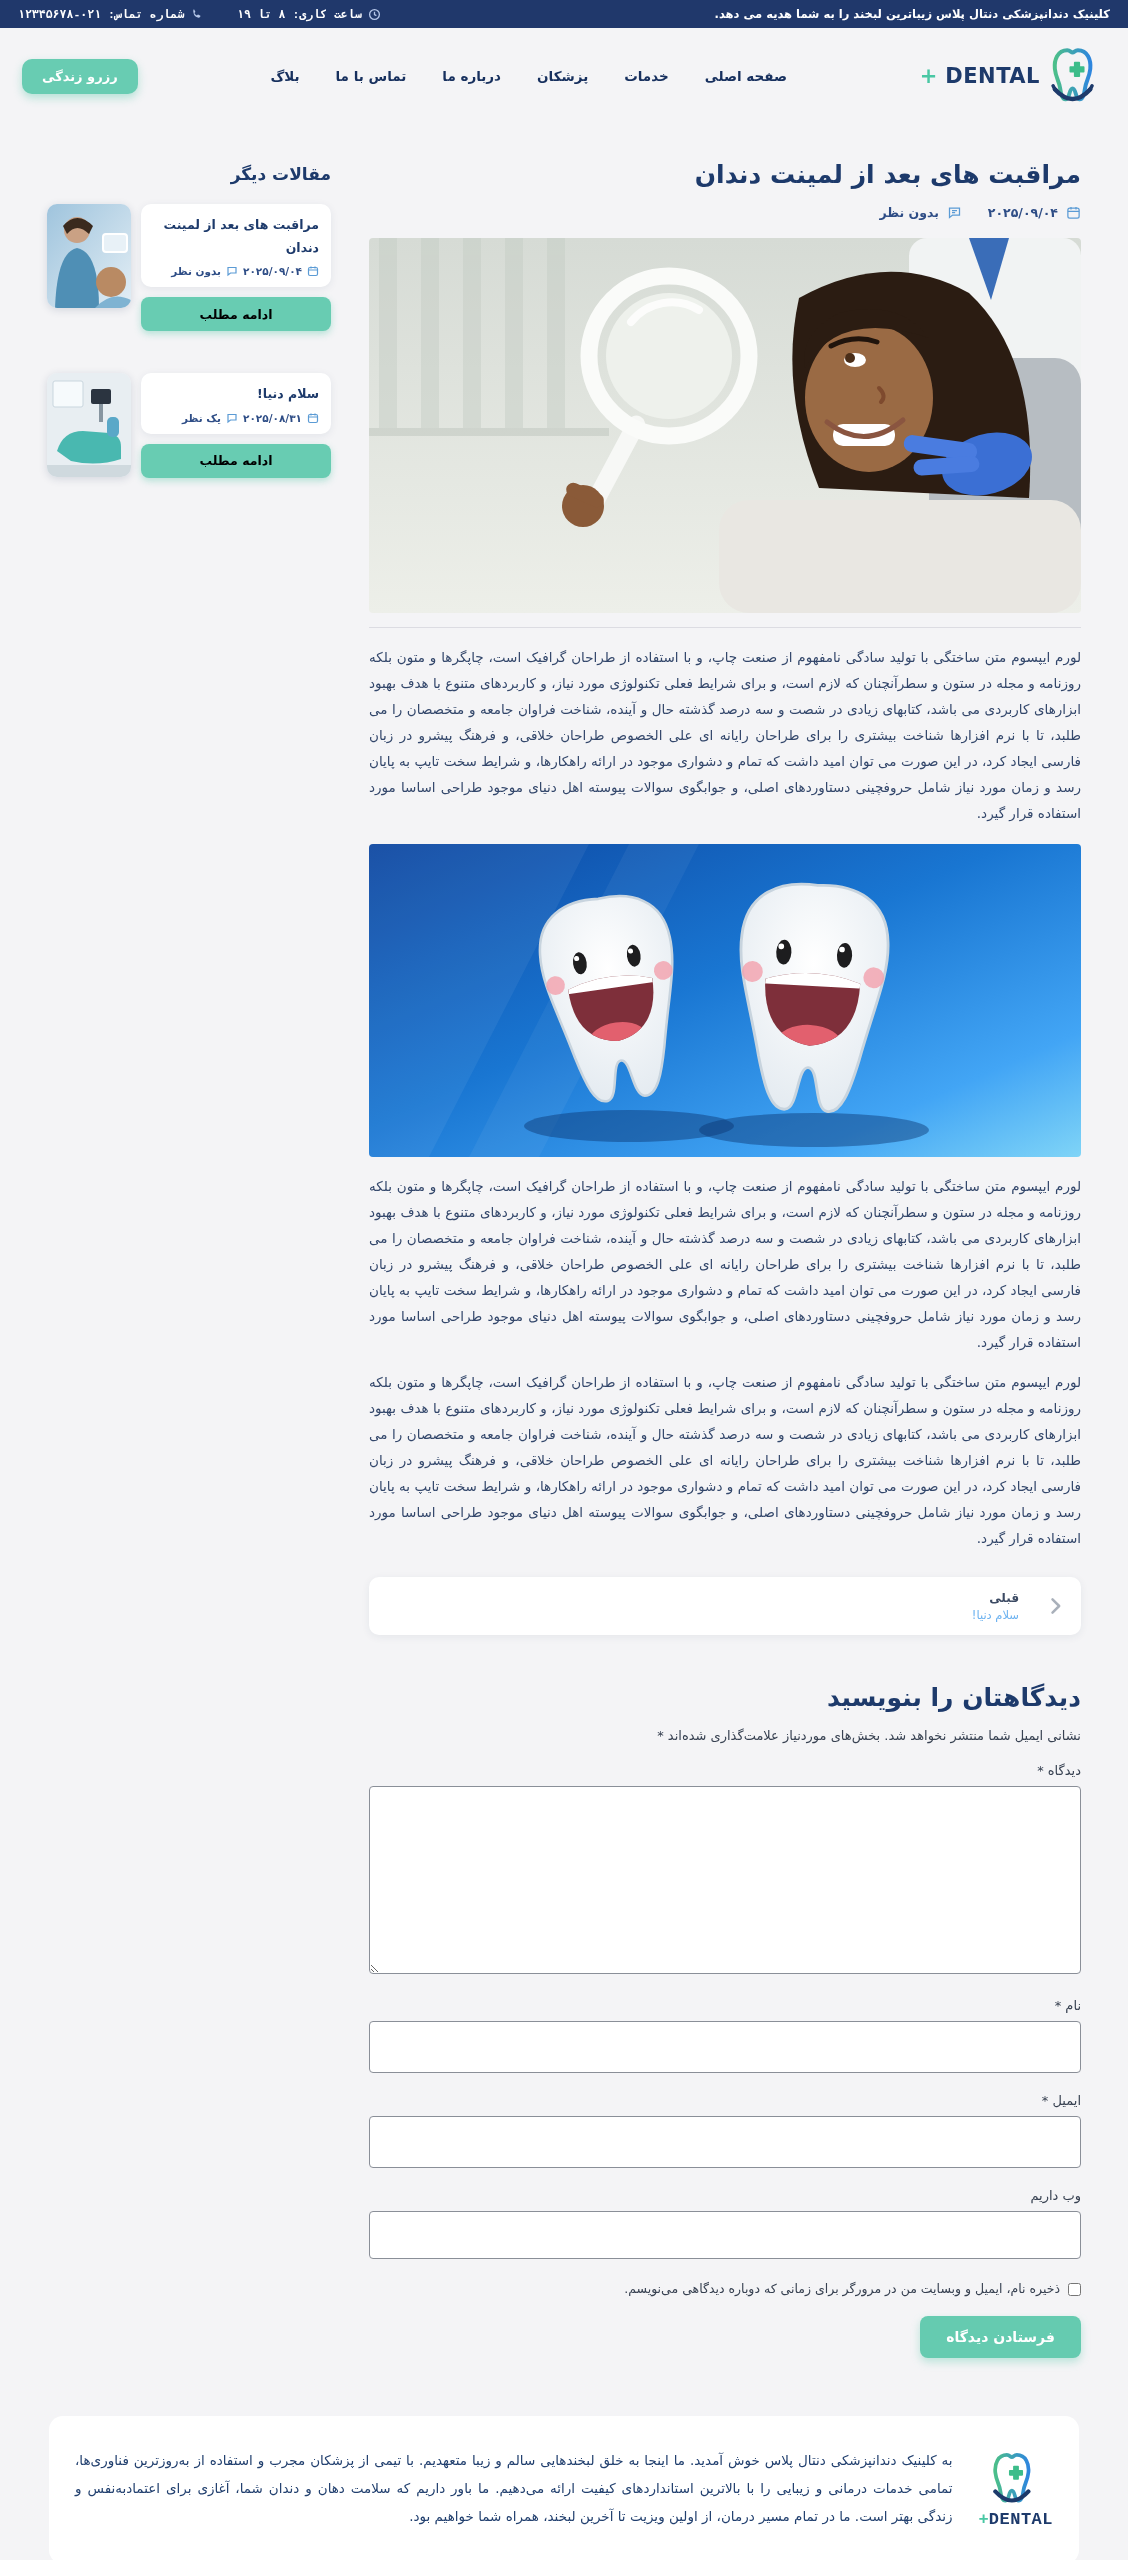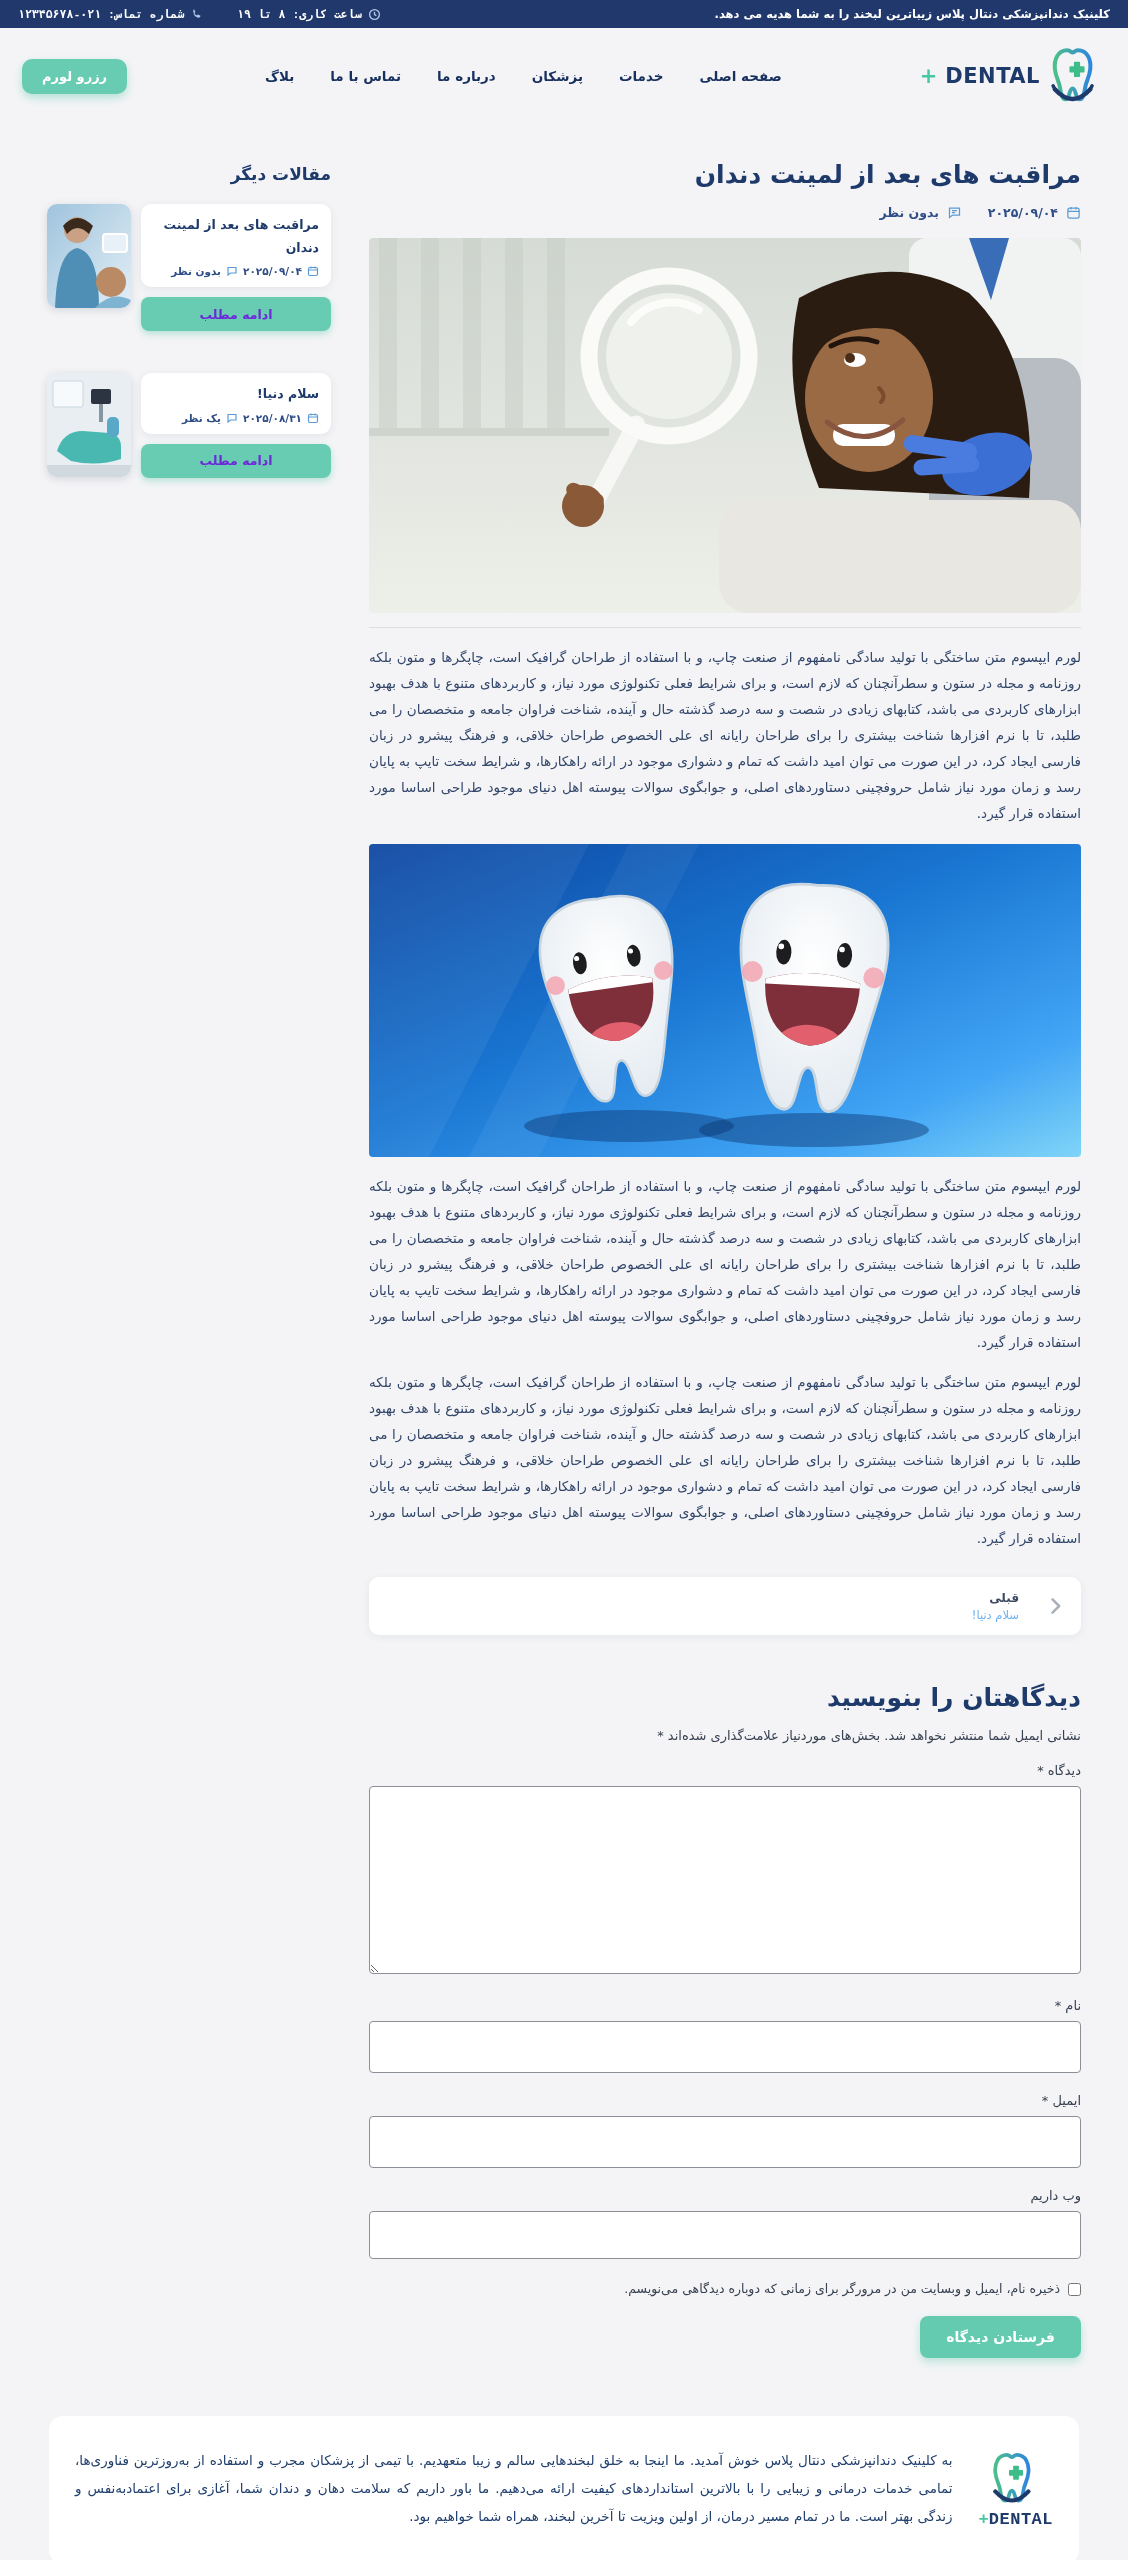--- a/index.html
+++ b/index.html
@@ -54,21 +54,21 @@
   .check-row input { margin-top:2px; }
   .submit-btn { background:#65cbb0; color:#fff; border:none; border-radius:8px; padding:13px 26px; font-size:14px; font-weight:bold; cursor:pointer; box-shadow:0 4px 8px rgba(101,203,176,.4); font-family:inherit; }
 
   
   .sidebar h3 { color:#1d3a6b; font-size:17px; font-weight:800; margin:18px 0 20px; }
   .side-card { display:flex; gap:10px; margin-bottom:42px; }
   .side-card-col { flex:1; display:flex; flex-direction:column; gap:10px; }
   .side-box { background:#fff; border-radius:10px; box-shadow:0 2px 8px rgba(30,50,90,.08); padding:10px 12px; }
   .side-title { font-size:12.5px; font-weight:bold; color:#1d3a6b; line-height:1.8; }
   .side-meta { display:flex; align-items:center; gap:5px; color:#2e4d86; font-size:10.5px; font-weight:bold; margin-top:6px; flex-wrap:wrap; }
-  .more-btn { background:#68ccb2; color:#6d28d9; border:none; border-radius:8px; height:34px; font-size:12.5px; font-weight:bold; cursor:pointer; box-shadow:0 3px 7px rgba(104,204,178,.45); font-family:inherit; }
+  .more-btn { background:#68ccb2; color:#000000; border:none; border-radius:8px; height:34px; font-size:12.5px; font-weight:bold; cursor:pointer; box-shadow:0 3px 7px rgba(104,204,178,.45); font-family:inherit; }
   .side-thumb { width:84px; height:104px; border-radius:10px; overflow:hidden; flex:none; box-shadow:0 2px 8px rgba(30,50,90,.15); }
 
   
   .footer-card { width:1030px; margin:58px auto 0; background:#fff; border-radius:14px; padding:30px 26px 34px; }
   .about-row { display:flex; gap:26px; align-items:flex-start; }
   .about-row .f-logo { flex:none; display:flex; flex-direction:column; align-items:center; gap:2px; padding-top:4px;font-family:Liberation Mono, monospace; }
   .about-text { flex:1; font-size:13.5px; line-height:28px; color:#22406f; text-align:justify; }
 </style>
 </head>
 <body>
@@ -109,21 +109,21 @@
       <span class="brand-plus">+</span>
   </div>
   <nav class="mainnav">
     <a href="#">صفحه اصلی</a>
     <a href="#">خدمات</a>
     <a href="#">پزشکان</a>
     <a href="#">درباره ما</a>
     <a href="#">تماس با ما</a>
     <a href="#">بلاگ</a>
   </nav>
-  <button class="cta-btn">رزرو لورم</button>
+  <button class="cta-btn">رزرو زندگی</button>
 </header>
 
 <div class="container">
   <main class="article">
     <h1 class="post-title">مراقبت های بعد از لمینت دندان</h1>
 
     <div class="meta-row">
       <svg width="15" height="15" viewBox="0 0 24 24" fill="none" stroke="#5b9bd5" stroke-width="2">
           <rect x="3" y="5" width="18" height="16" rx="3"></rect>
           <path d="M8 3v4M16 3v4M3 10h18"></path>

